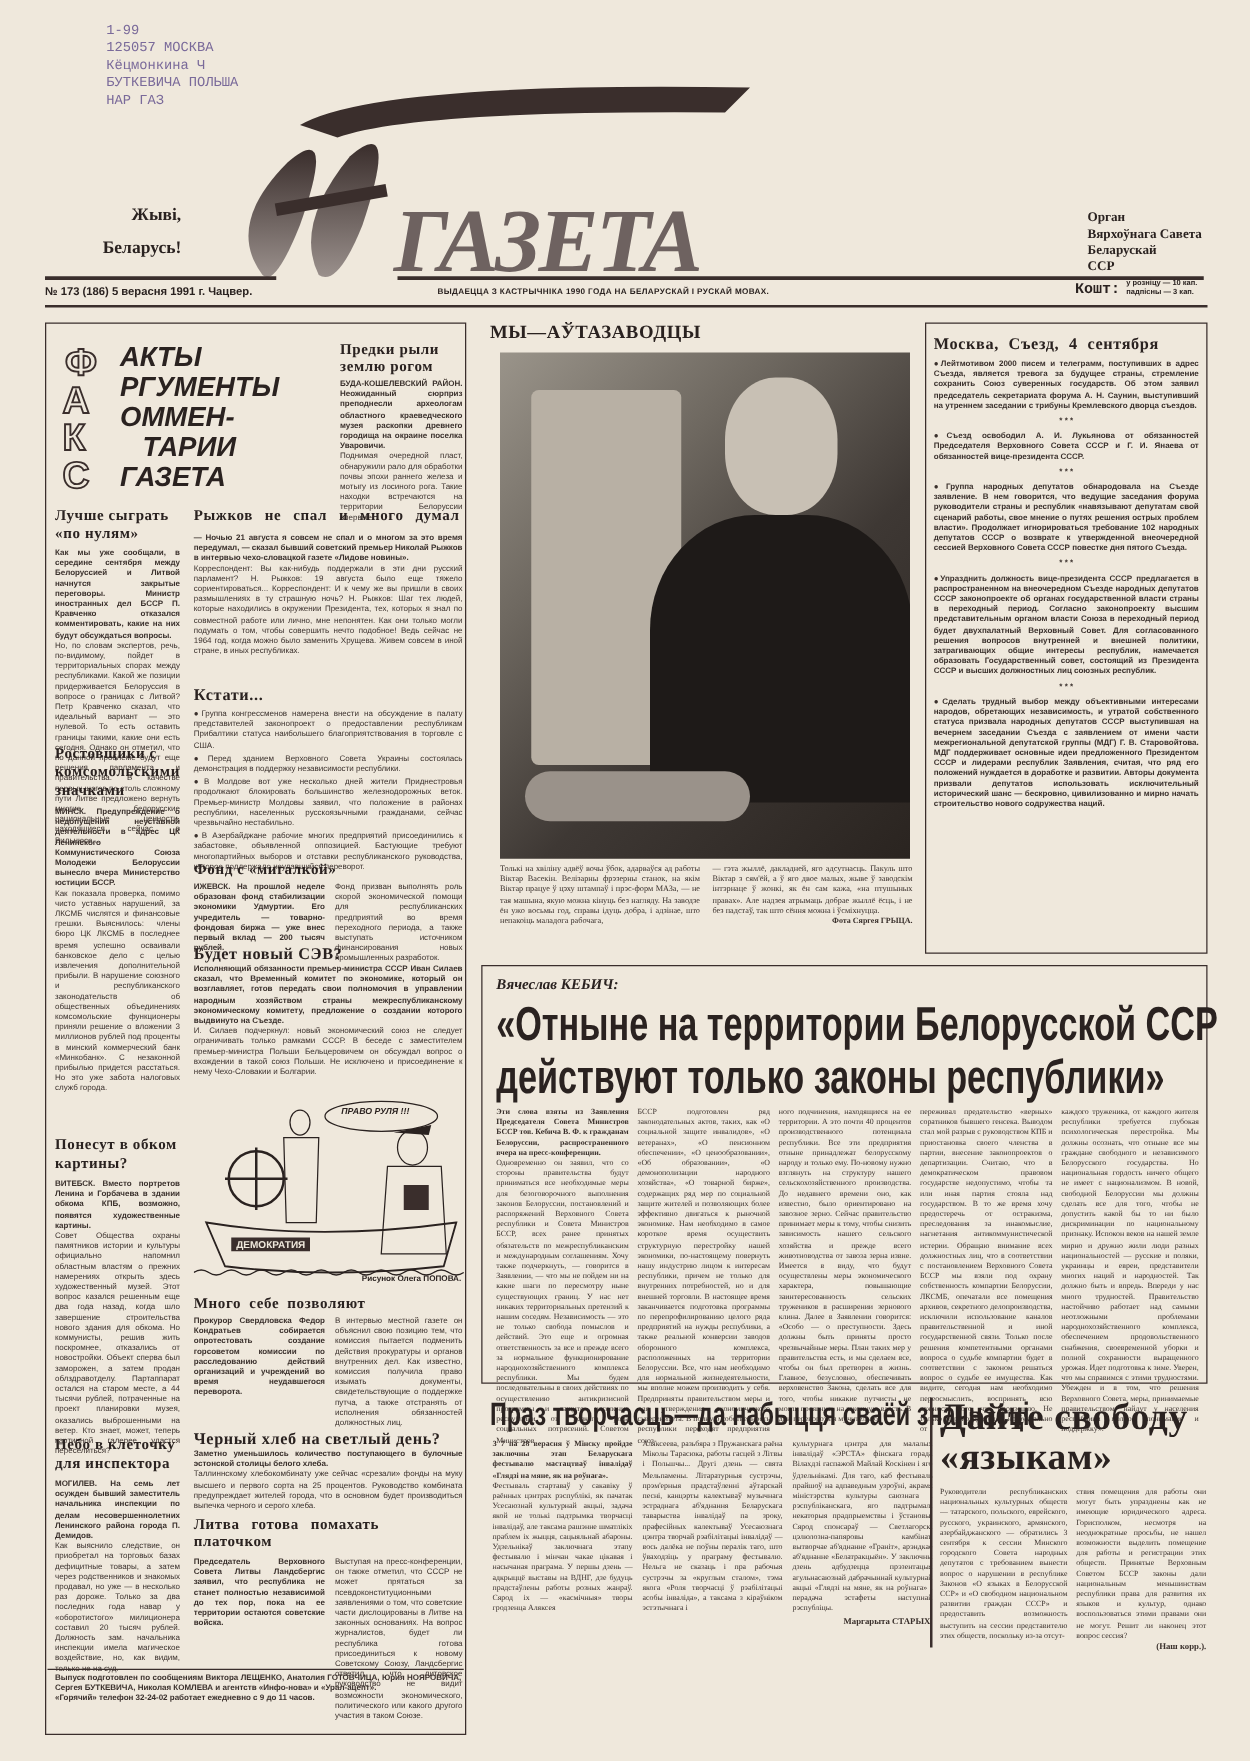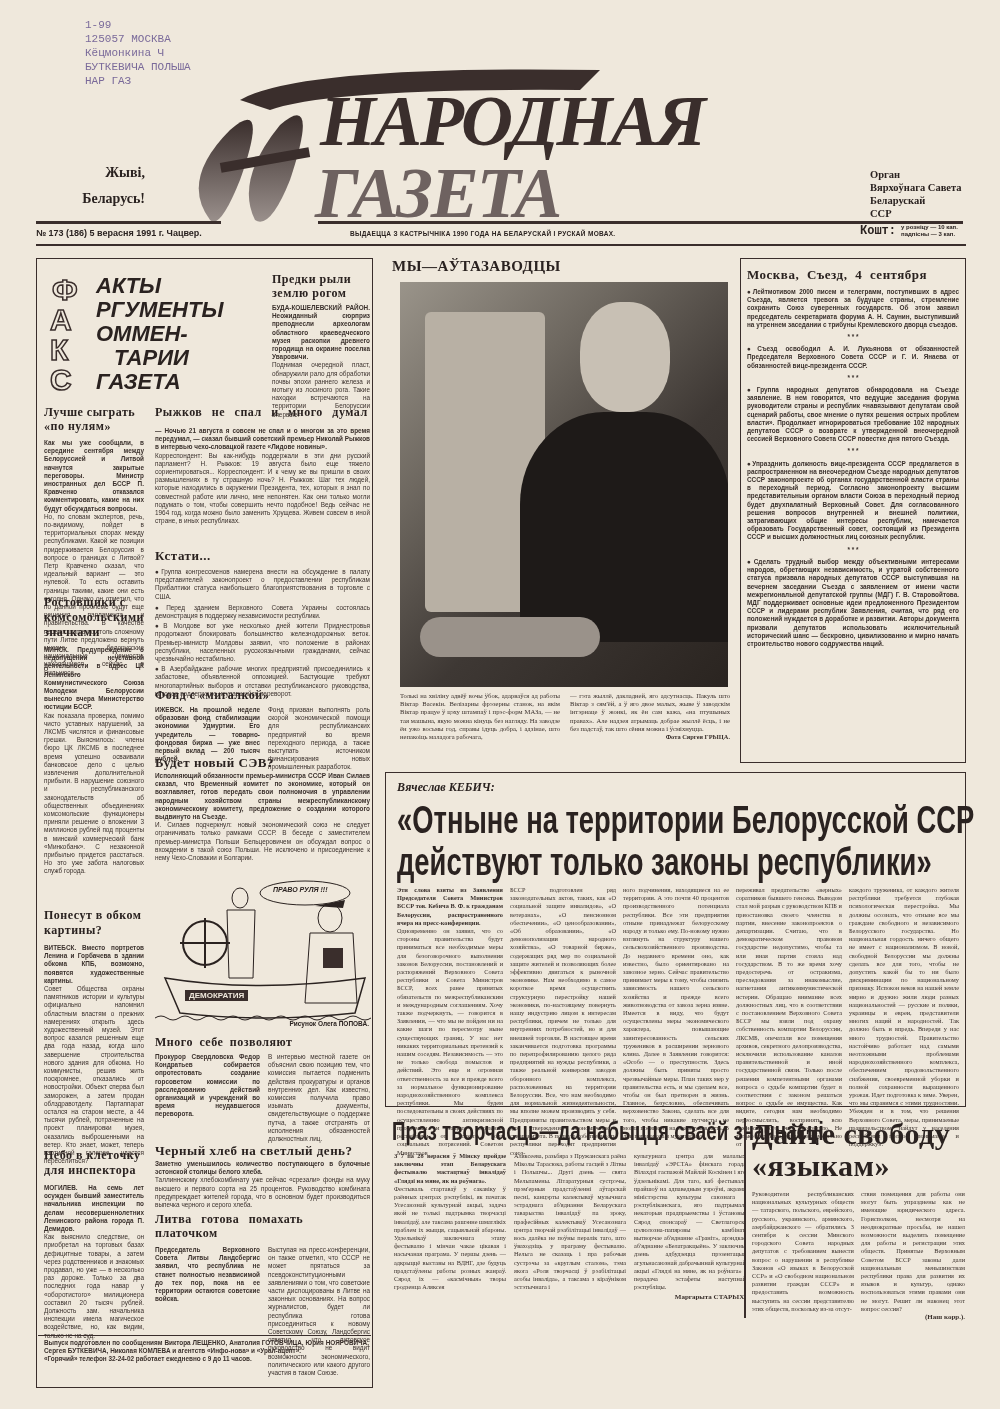--- a/index.html
+++ b/index.html
@@ -40,21 +40,20 @@
         <linearGradient id="g1" x1="0" y1="0" x2="0" y2="1">
           <stop offset="0" stop-color="#3a2e2c"></stop>
           <stop offset="1" stop-color="#9a908c"></stop>
         </linearGradient>
       </defs>
     <path d="M60 40 Q120 5 420 10 L400 30 Q150 28 90 50 Z" fill="#3a2e2c"></path>
     <path d="M30 160 Q0 120 50 70 Q90 35 60 120 Q40 170 30 160 Z" fill="url(#g1)"></path>
     <path d="M75 160 Q55 120 100 65 Q140 30 110 120 Q90 170 75 160 Z" fill="url(#g1)"></path>
     <rect x="40" y="95" width="90" height="10" fill="#3a2e2c" transform="rotate(-10 85 100)"></rect>
   </svg>
-  <div class="abs h-serif" style="left:140px;top:20px;font-size:72px;font-style:italic;font-weight:900;color:#3a2e2c;letter-spacing:-2px">НАРОДНАЯ</div>
   <div class="abs h-serif" style="left:135px;top:92px;font-size:72px;font-style:italic;font-weight:900;color:#6e6260;letter-spacing:-2px">ГАЗЕТА</div>
 </div>
 
 <div class="abs organ">
   <div>Орган</div>
   <div>Вярхоўнага Савета</div>
   <div>Беларускай</div>
   <div>ССР</div>
 </div>
 

